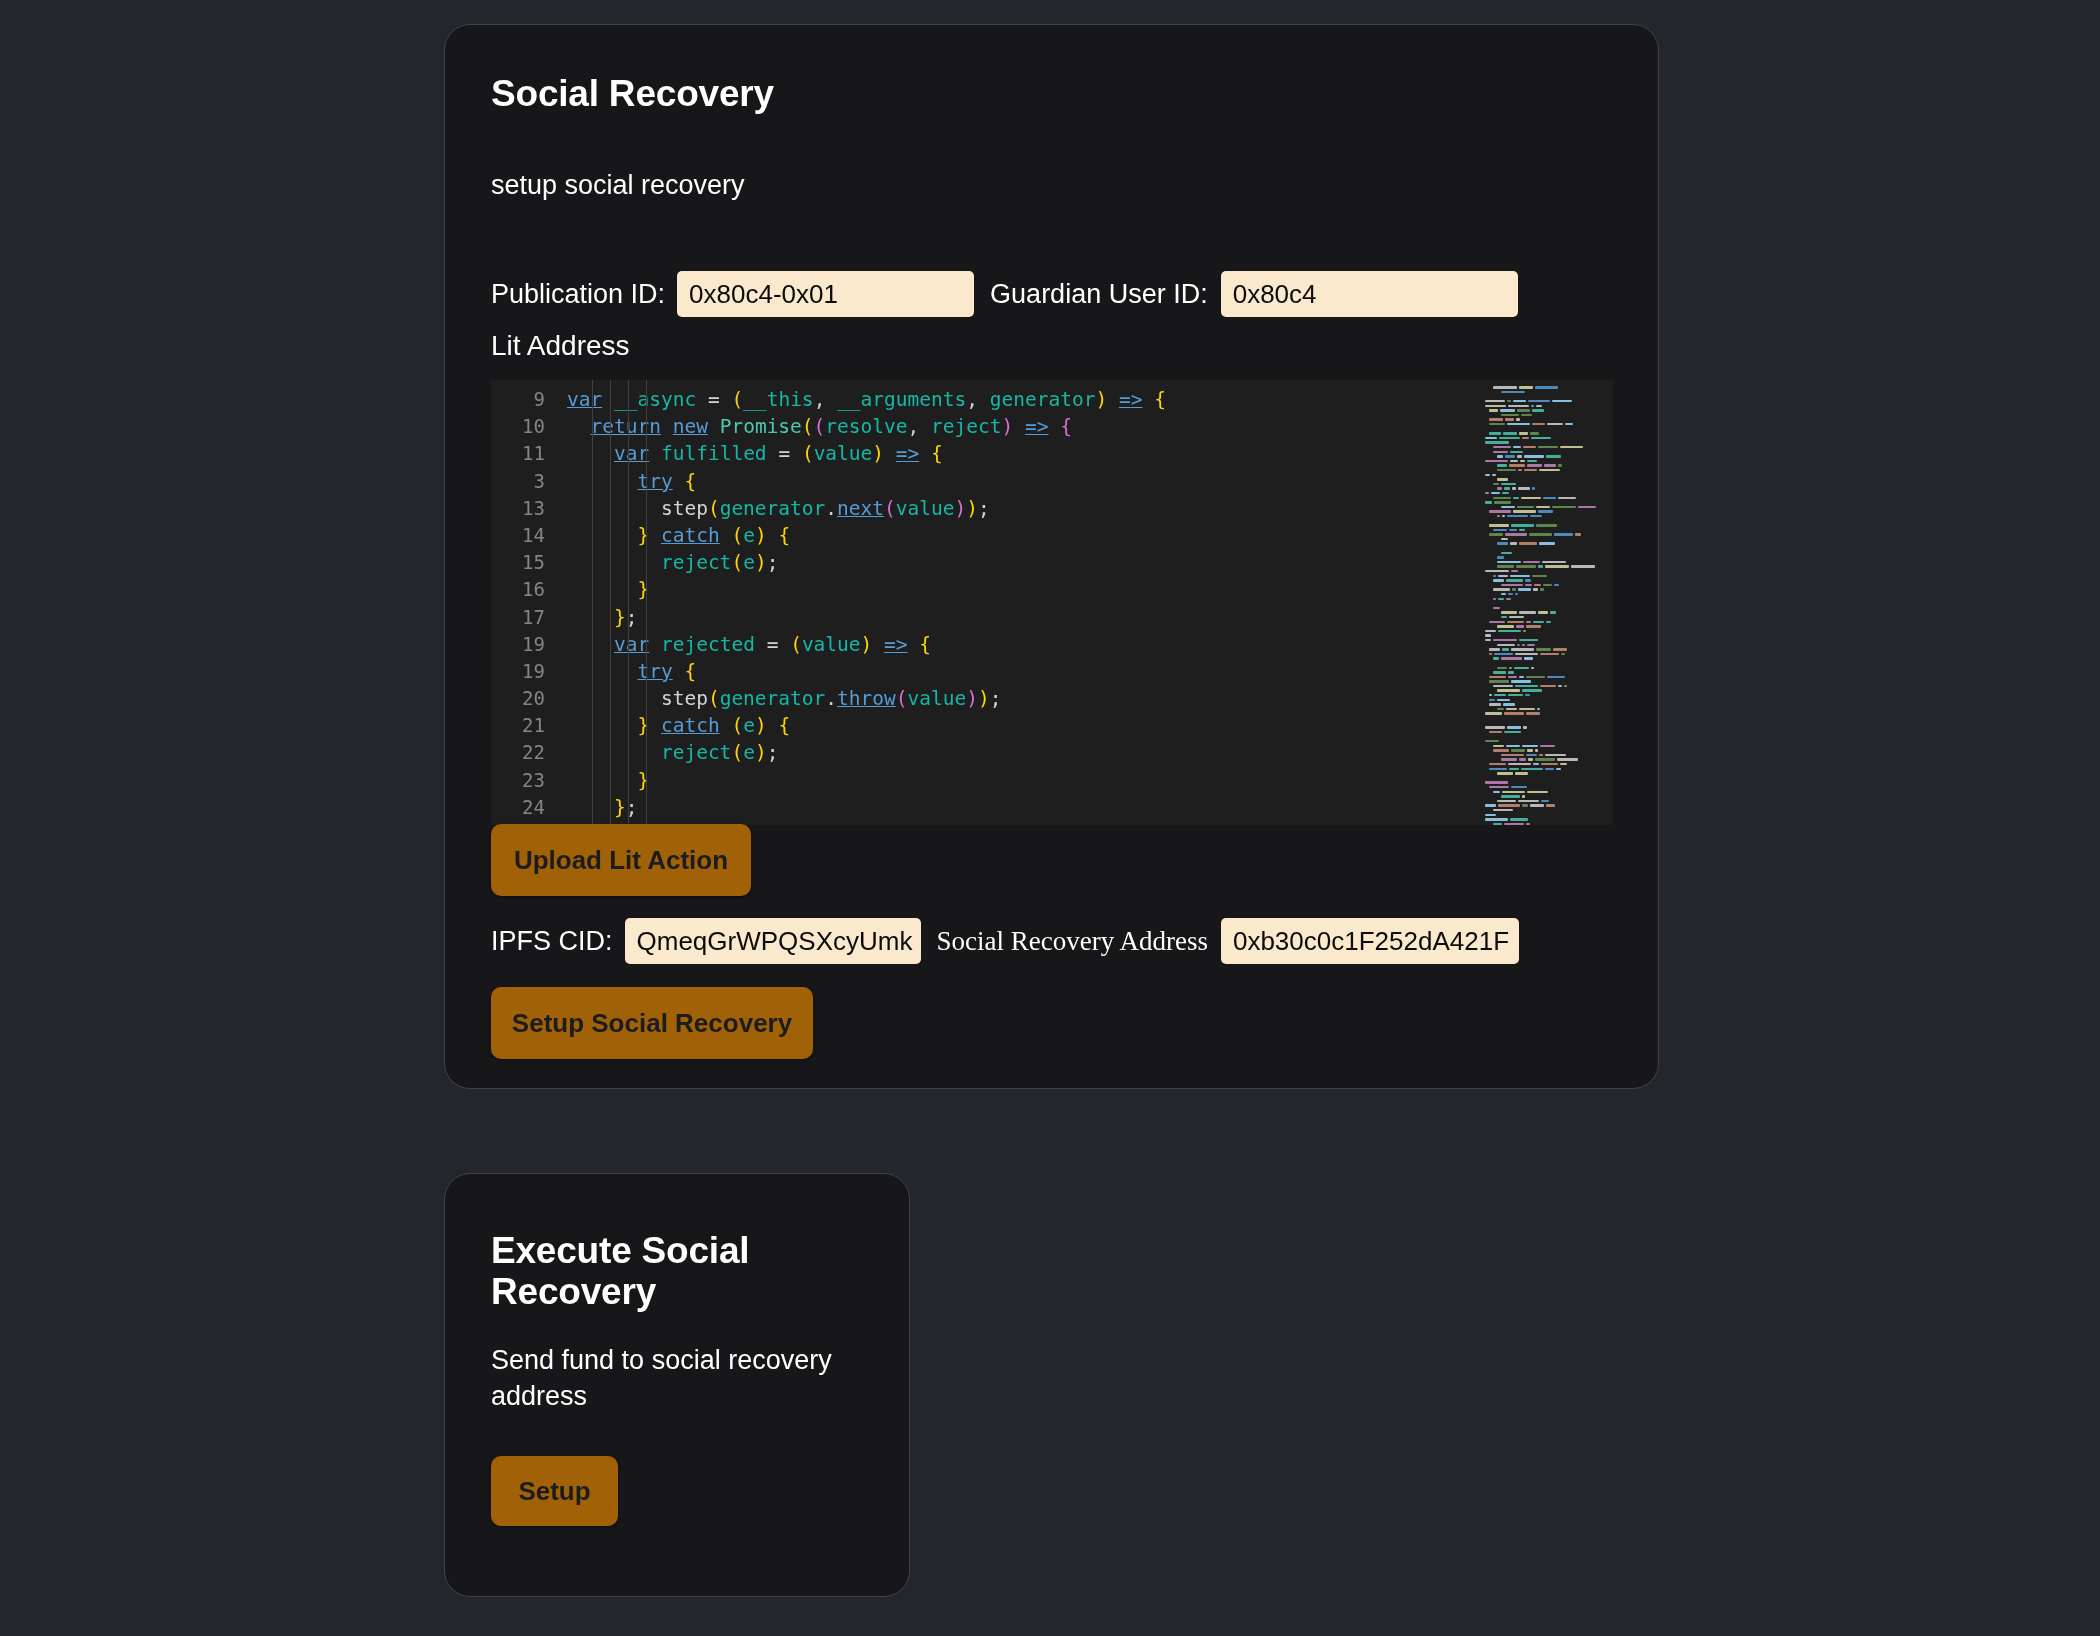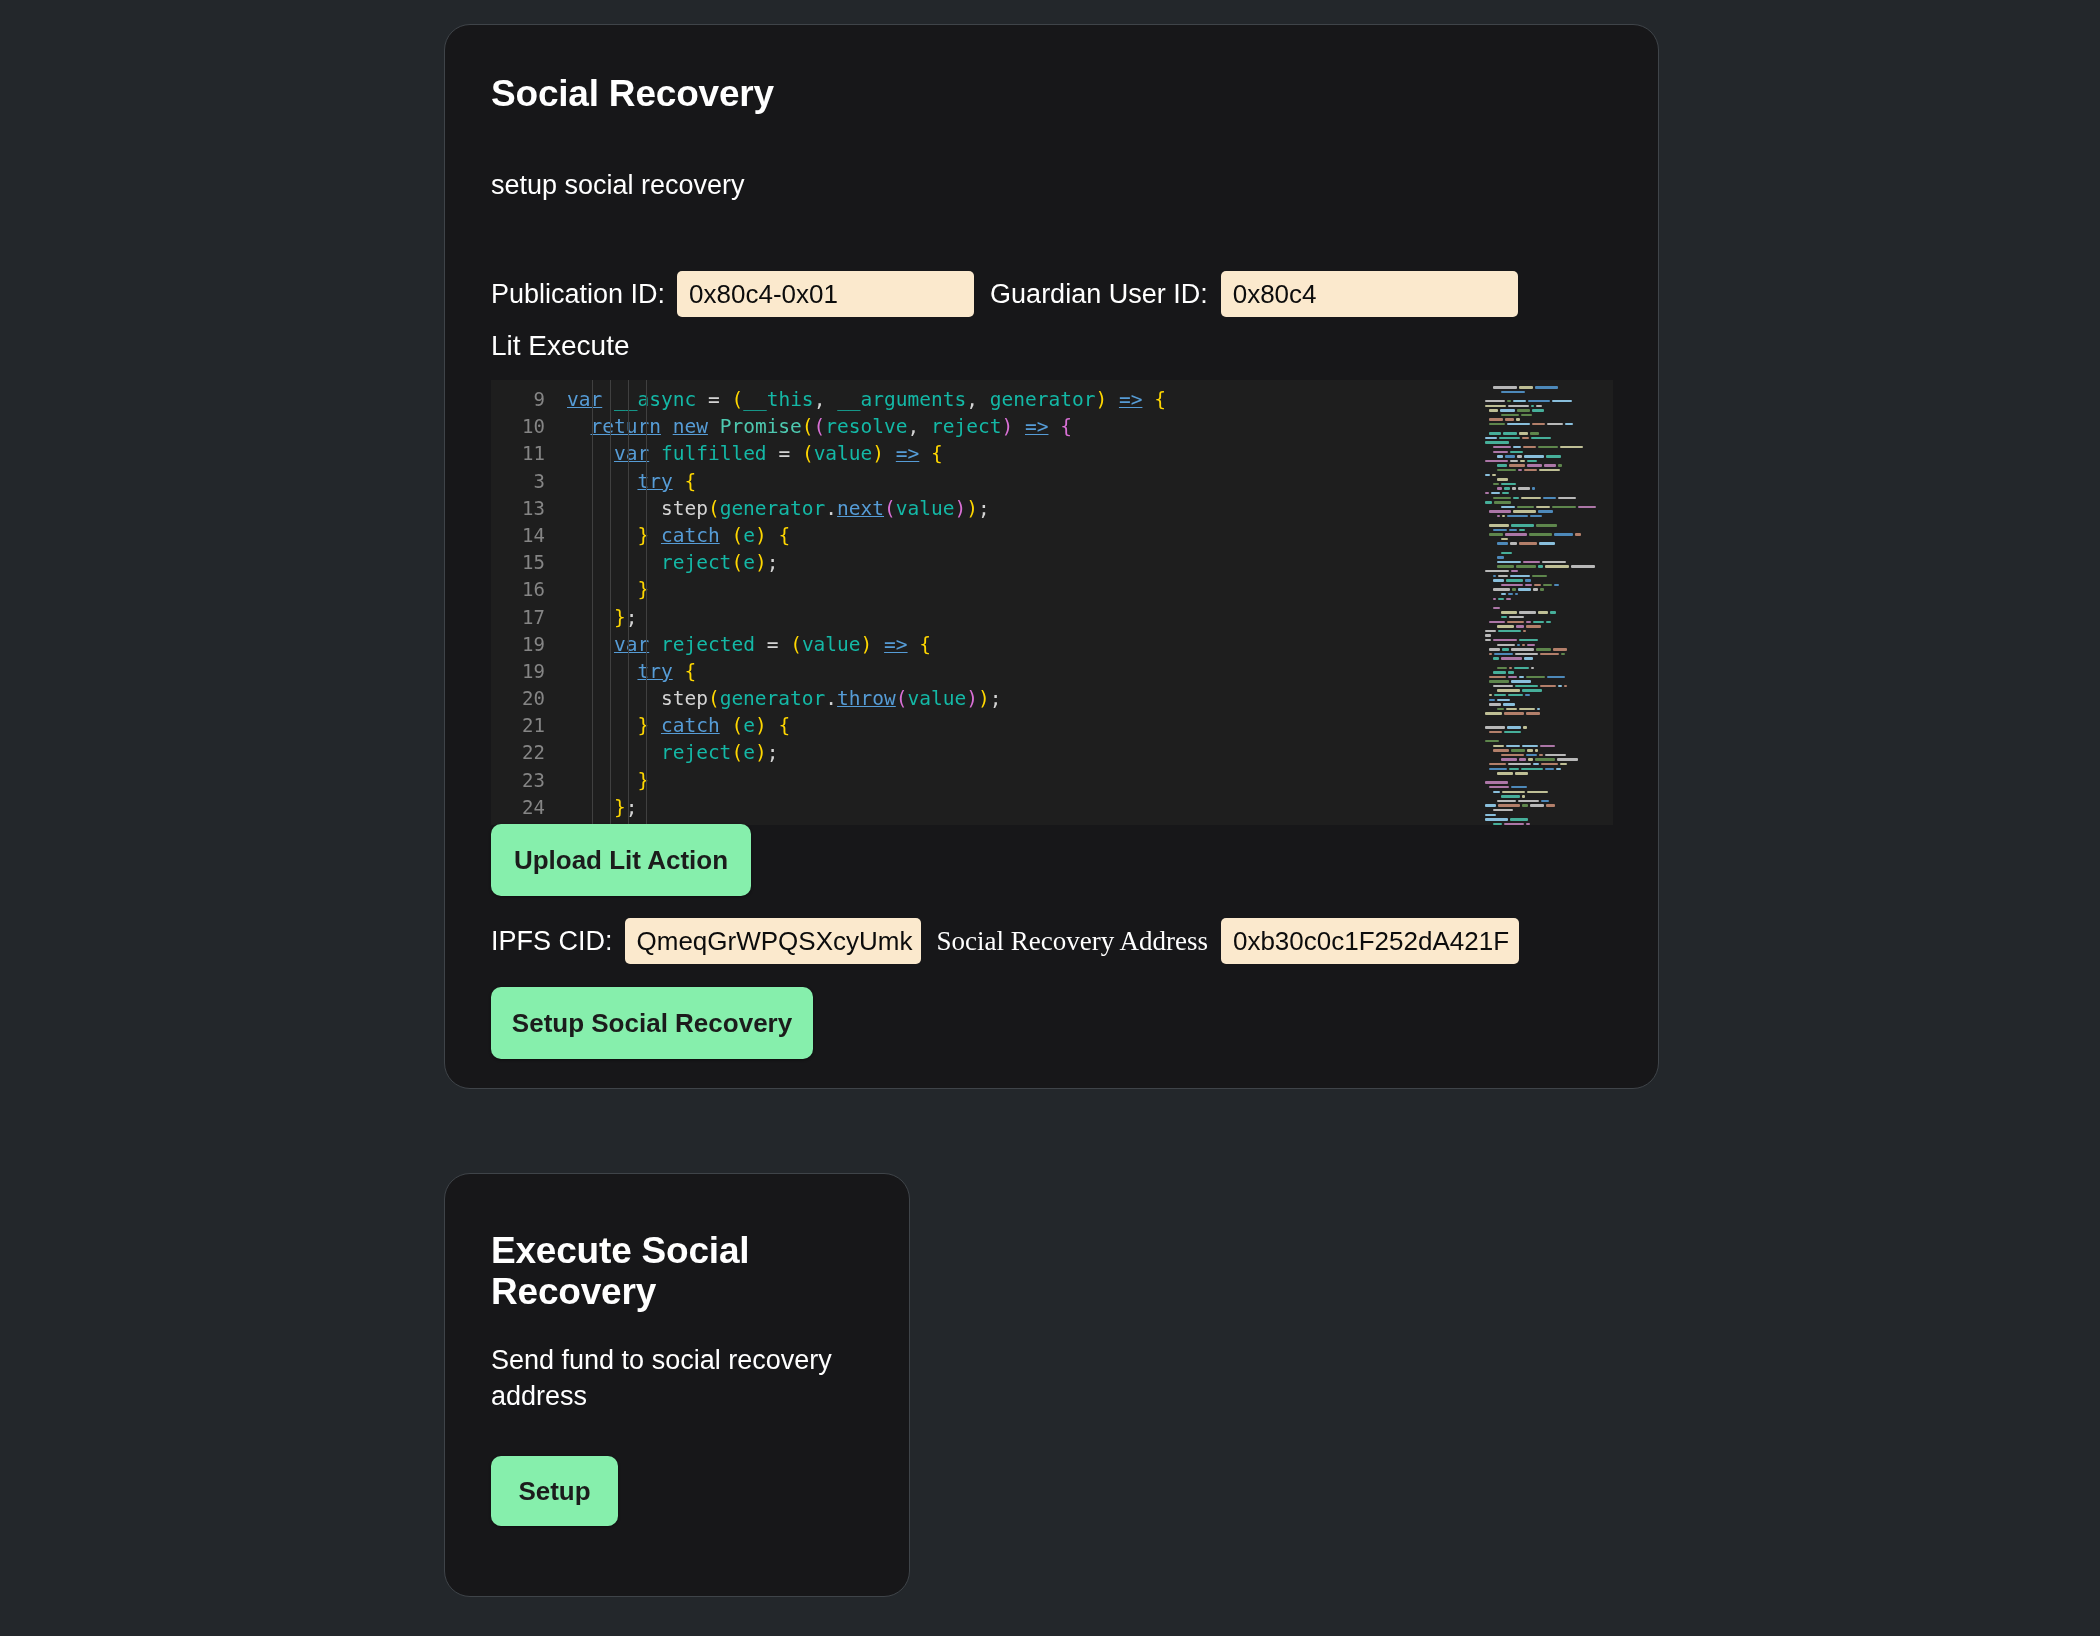--- a/index.html
+++ b/index.html
@@ -195,21 +195,21 @@
     position: absolute;
     right: 0;
     top: 0;
     bottom: 0;
     width: 14px;
     background: transparent;
   }
 
   
   .btn {
-    background: #86efac;
+    background: #a16207;
     color: #1c1c1c;
     border: none;
     border-radius: 10px;
     font-family: "Liberation Sans", sans-serif;
     font-size: 26px;
     font-weight: bold;
     cursor: pointer;
     display: flex;
     align-items: center;
     justify-content: center;
@@ -260,21 +260,21 @@
 
     <div class="card-sub" id="setup-sub">setup social recovery</div>
 
     <div class="field-row" id="row-ids">
       <span class="field-label">Publication ID:</span>
       <div class="text-input" id="input-publication-id">0x80c4-0x01</div>
       <span class="field-label" id="label-guardian">Guardian User ID:</span>
       <div class="text-input" id="input-guardian-id">0x80c4</div>
     </div>
 
-    <div id="label-lit-action">Lit Execute</div>
+    <div id="label-lit-action">Lit Address</div>
 
     <div id="editor">
       <div class="editor-body">
         <div class="gutter" id="editor-gutter">
             <div style="height: 6px;"></div>
             <div class="ln">9</div>
             <div class="ln">10</div>
             <div class="ln">11</div>
             <div class="ln">3</div>
             <div class="ln">13</div>

